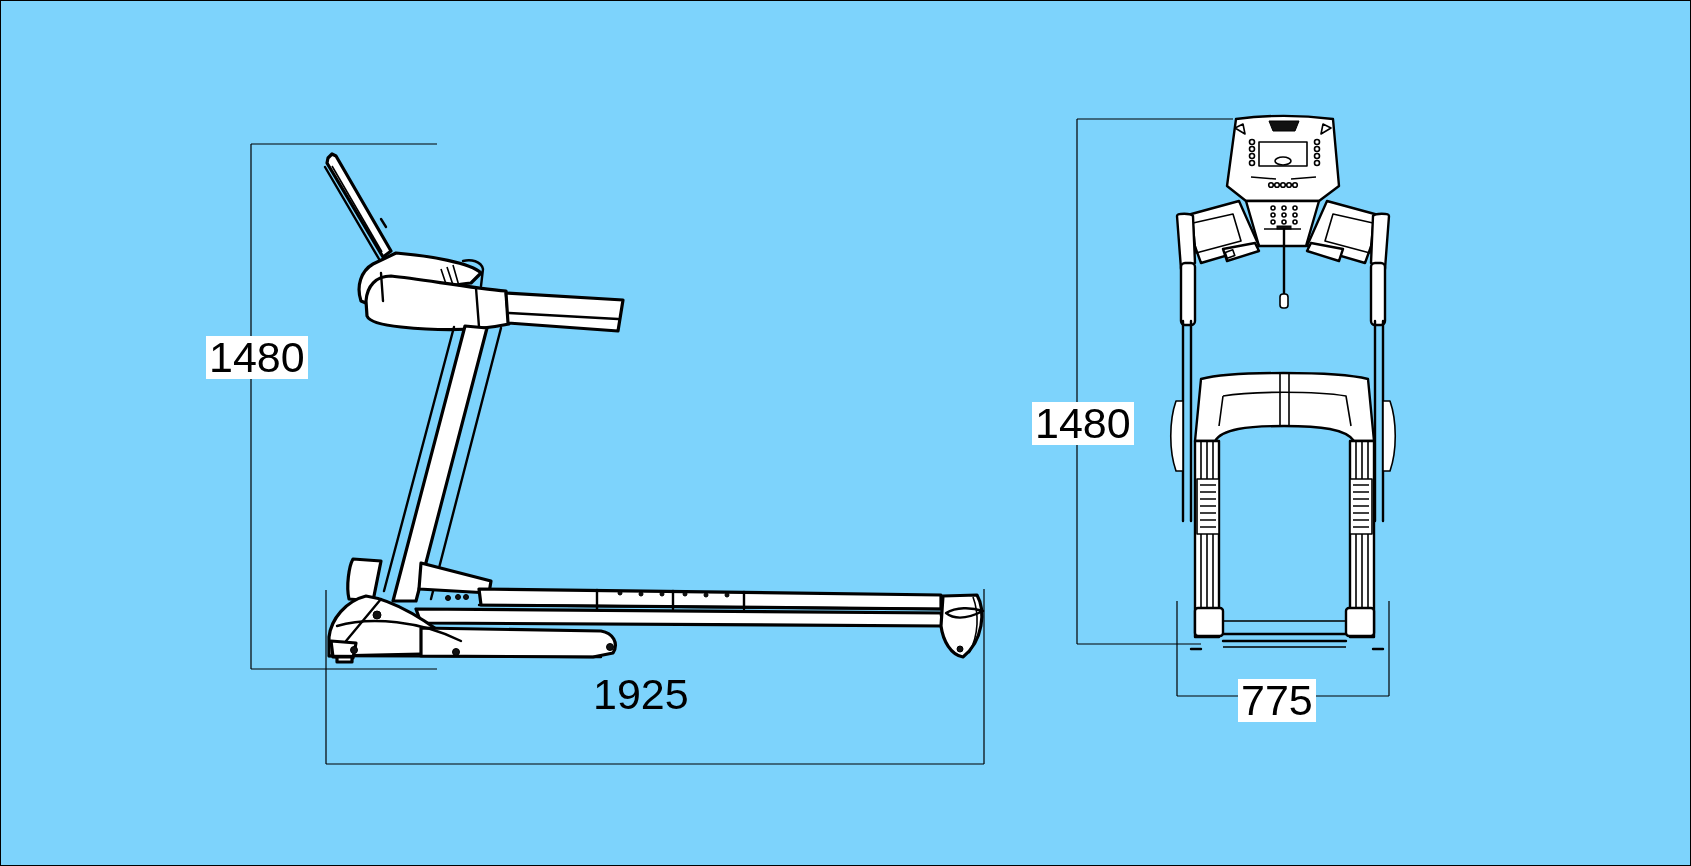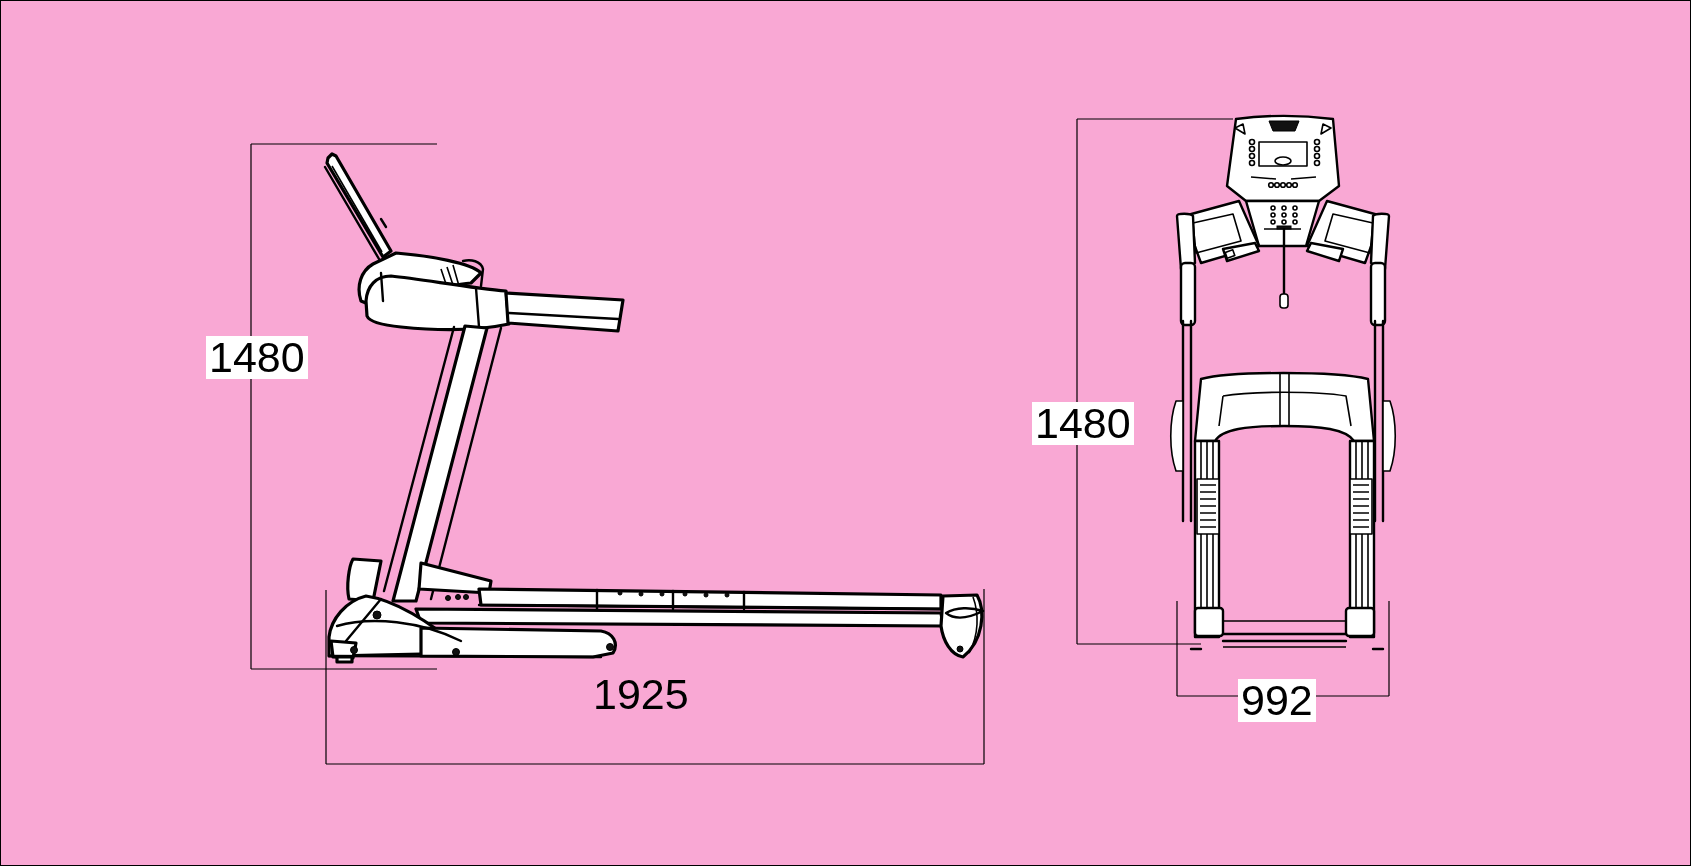--- a/index.html
+++ b/index.html
@@ -2,21 +2,21 @@
 <html><head>
   <meta charset="utf-8">
   <style>
     html, body { margin: 0; padding: 0; background: #ffffff; }
     body { width: 1691px; height: 866px; overflow: hidden; }
     .canvas {
       position: relative;
       width: 1691px; height: 866px;
       box-sizing: border-box;
       border: 1.5px solid #000000;
-      background: #f9a8d4;
+      background: #7dd3fc;
     }
     svg.drawing { position: absolute; left: 0; top: 0; }
     .dim-label {
       position: absolute;
       font-family: "Liberation Sans", sans-serif;
       font-size: 43px;
       line-height: 1;
       color: #000000;
       background: #ffffff;
       padding: 0 3px;
@@ -240,15 +240,15 @@
         <line class="md" x1="1222" y1="646" x2="1345" y2="646"></line>
         <line class="ln" x1="1190" y1="648" x2="1200" y2="648"></line>
         <line class="ln" x1="1372" y1="648" x2="1382" y2="648"></line>
       </g>
     </g>
   </svg>
 
   <div class="dim-label" style="left:205px; top:335px;">1480</div>
   <div class="dim-label" style="left:589px; top:672px; background:transparent;">1925</div>
   <div class="dim-label" style="left:1031px; top:401px;">1480</div>
-  <div class="dim-label" style="left:1237px; top:678px;">992</div>
+  <div class="dim-label" style="left:1237px; top:678px;">775</div>
 
 </div>
 
 </body></html>

